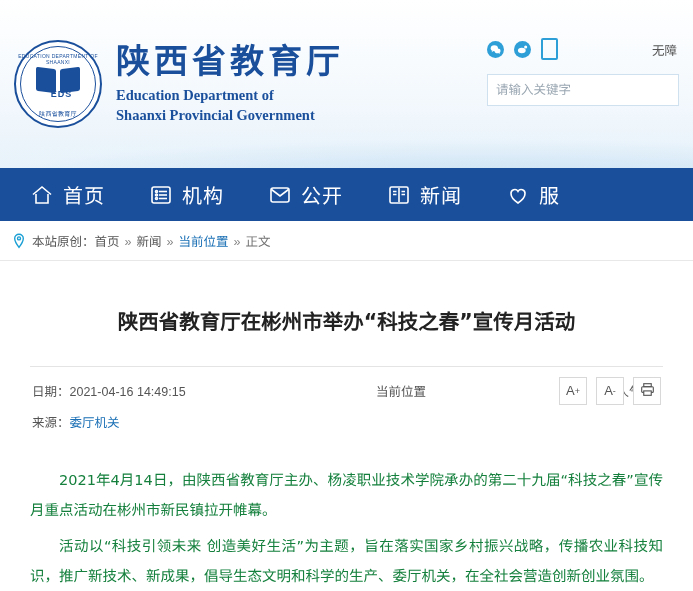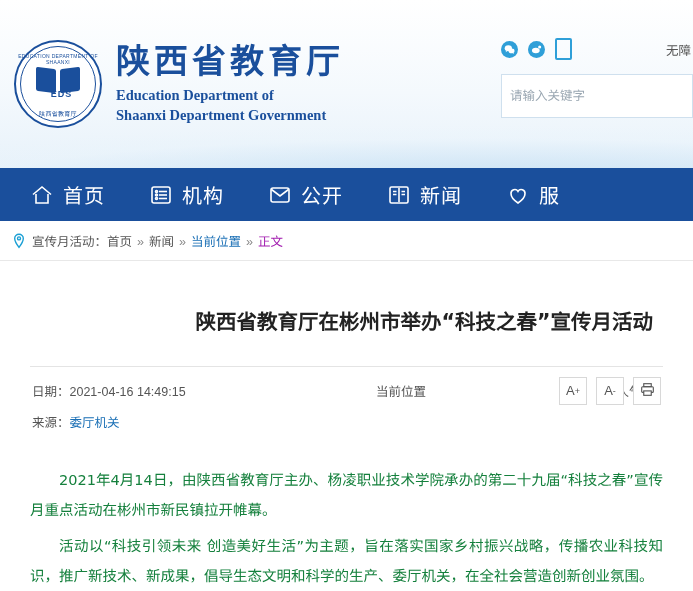--- a/index.html
+++ b/index.html
@@ -112,21 +112,21 @@
     font-size: 14.5px;
     font-weight: bold;
     color: #1a4f9c;
     line-height: 1.35;
     font-family: "Liberation Serif", "DejaVu Serif", serif;
   }
 
   
   .header-right {
     position: absolute;
-    right: 0;
+    right: 14px;
     top: 38px;
     z-index: 3;
     width: 200px;
   }
   .social-row {
     display: flex;
     align-items: center;
     gap: 10px;
     padding-left: 8px;
     height: 22px;
@@ -154,21 +154,21 @@
   .barrier {
     margin-left: auto;
     font-size: 12.5px;
     color: #555;
     padding-right: 2px;
     white-space: nowrap;
   }
   .search-box {
     margin-top: 14px;
     margin-left: 8px;
-    height: 44px;
+    height: 32px;
     background: #ffffff;
     border: 1px solid #cfe0ee;
     display: flex;
     align-items: center;
     box-sizing: border-box;
   }
   .search-box input {
     border: 0;
     outline: 0;
     height: 26px;
@@ -211,28 +211,28 @@
     align-items: center;
     padding-left: 12px;
     font-size: 12.5px;
     color: #555;
     border-bottom: 1px solid #e8e8e8;
   }
   .crumb-pin { width: 14px; height: 16px; margin-right: 6px; flex: 0 0 auto; }
   .crumb-sep { margin: 0 5px; color: #888; }
   .crumb a { color: #555; text-decoration: none; }
   .crumb .hl { color: #1a6fb5; }
-  .crumb .cur { color: #a21caf; text-align: center; }
+  .crumb .cur { color: #737373; text-align: center; }
 
   
   .article {
     padding: 0 30px;
   }
   .art-title {
-    text-align: right;
+    text-align: center;
     font-size: 20.5px;
     font-weight: bold;
     color: #222;
     line-height: 1.5;
     padding: 46px 10px 28px 10px;
     font-family: "DejaVu Sans", "Liberation Sans", sans-serif;
   }
   .meta-block {
     border-top: 1px solid #e4e4e4;
     padding: 14px 2px 12px 2px;
@@ -298,21 +298,21 @@
         <div class="page right"></div>
       </div>
       <div class="eds">EDS</div>
       <div class="arc-bottom">陕西省教育厅</div>
     </div>
 
     <div class="titles">
       <div class="title-cn">陕西省教育厅</div>
       <div class="title-en">
         <div>Education Department of</div>
-        <div>Shaanxi Department Government</div>
+        <div>Shaanxi Provincial Government</div>
       </div>
     </div>
   </div>
 
   <div class="header-right">
     <div class="social-row">
       <span class="soc wechat">
         <svg width="11" height="11" viewBox="0 0 16 16" fill="#ffffff" aria-hidden="true">
           <ellipse cx="6.3" cy="6.2" rx="5.3" ry="4.3"></ellipse>
           <path d="M3 10l-.6 2.1L4.6 11z"></path>
@@ -394,21 +394,21 @@
 </div>
 
 <div class="crumb-wrap">
   <span class="crumb-pin">
     <svg width="14" height="16" viewBox="0 0 14 16" fill="none" stroke="#1a9fd4" stroke-width="1.4">
       <path d="M7 1.2c2.4 0 4.3 1.9 4.3 4.2C11.3 8.6 7 14.3 7 14.3S2.7 8.6 2.7 5.4C2.7 3.1 4.6 1.2 7 1.2z"></path>
       <circle cx="7" cy="5.4" r="1.5"></circle>
     </svg>
   </span>
   <span class="crumb">
-    <span>宣传月活动：</span><a href="#">首页</a><span class="crumb-sep">»</span><a href="#">新闻</a><span class="crumb-sep">»</span><a href="#" class="hl">当前位置</a><span class="crumb-sep">»</span><span class="cur">正文</span>
+    <span>本站原创：</span><a href="#">首页</a><span class="crumb-sep">»</span><a href="#">新闻</a><span class="crumb-sep">»</span><a href="#" class="hl">当前位置</a><span class="crumb-sep">»</span><span class="cur">正文</span>
   </span>
 </div>
 
 <div class="article">
   <div class="art-title">陕西省教育厅在彬州市举办“科技之春”宣传月活动</div>
 
   <div class="meta-block">
     <div class="meta-line1">
       <span><span>日期：</span><span>2021-04-16 14:49:15</span></span>
       <span>当前位置</span>

